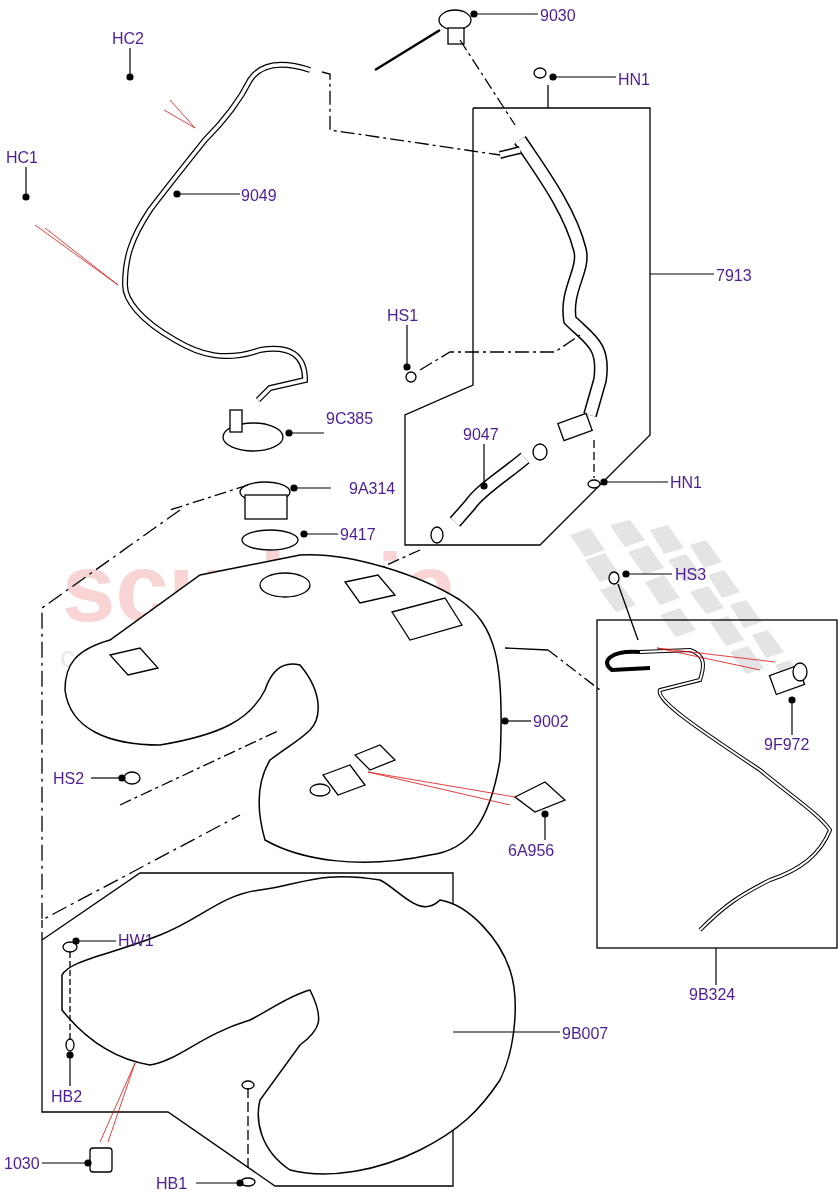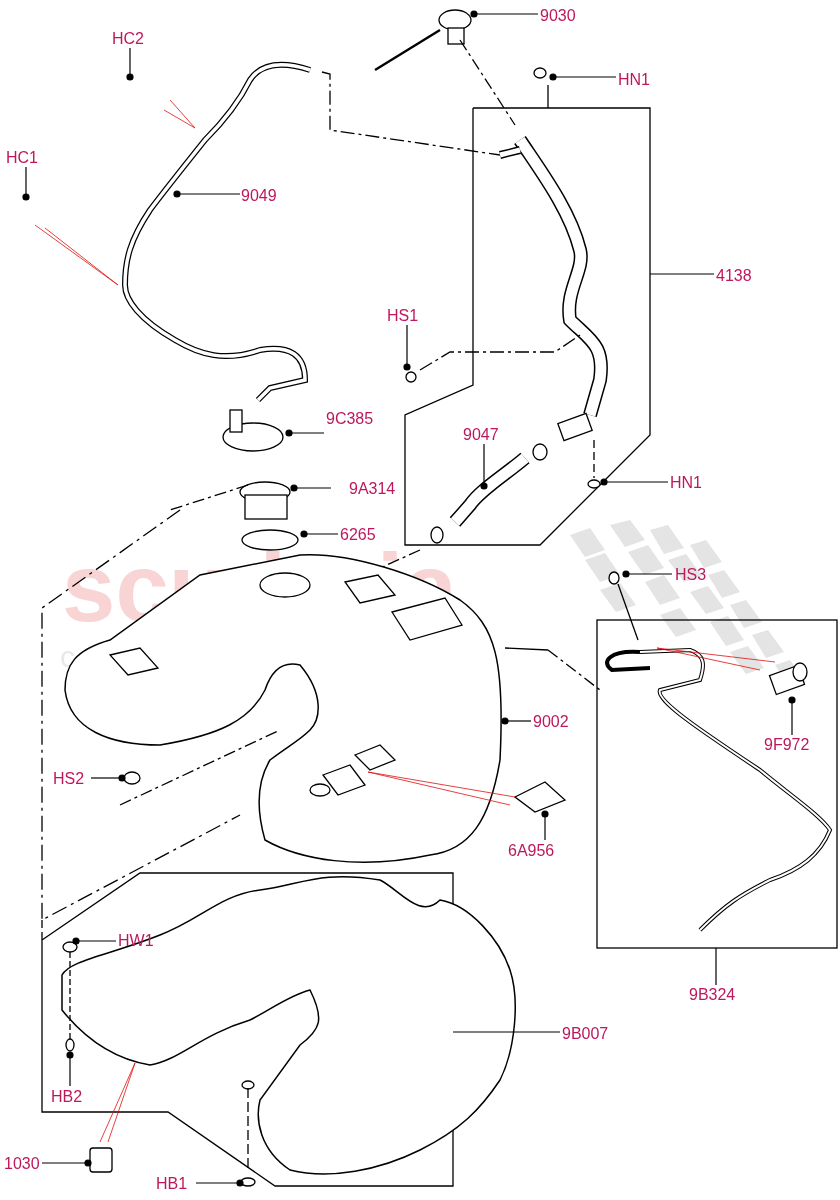--- a/index.html
+++ b/index.html
@@ -1,18 +1,18 @@
 <!DOCTYPE html>
 <html><head>
 <meta charset="utf-8">
 <style>
   html, body { margin: 0; padding: 0; background: #ffffff; }
   body { width: 840px; height: 1200px; position: relative; overflow: hidden; font-family: "Liberation Sans", sans-serif; }
   #diagram { position: absolute; left: 0; top: 0; width: 840px; height: 1200px; }
-  .callout { position: absolute; color: #be185d; font-size: 16px; line-height: 16px; white-space: nowrap; font-family: "Liberation Sans", sans-serif; }
+  .callout { position: absolute; color: #4c1d95; font-size: 16px; line-height: 16px; white-space: nowrap; font-family: "Liberation Sans", sans-serif; }
   .wm-main { position: absolute; left: 62px; top: 540px; font-size: 96px; font-weight: bold; color: #f8d4d4; letter-spacing: 0px; font-family: "Liberation Sans", sans-serif; line-height: 96px; }
   .wm-sub { position: absolute; left: 60px; top: 640px; font-size: 30px; color: #e8e8e8; letter-spacing: 38px; font-family: "Liberation Sans", sans-serif; }
 </style>
 </head>
 <body>
 
 <div id="diagram">
 
   <div class="wm-main">scuderia</div>
   <div class="wm-sub">car parts</div>
@@ -181,27 +181,27 @@
       <line x1="196" y1="1183" x2="240" y2="1183"></line>
         <circle cx="240" cy="1183" r="3"></circle>
     </g>
   </svg>
 
   <div class="callout" style="left:112px;top:31px">HC2</div>
   <div class="callout" style="left:6px;top:150px">HC1</div>
   <div class="callout" style="left:241px;top:188px">9049</div>
   <div class="callout" style="left:540px;top:8px">9030</div>
   <div class="callout" style="left:618px;top:72px">HN1</div>
-  <div class="callout" style="left:716px;top:268px">4138</div>
+  <div class="callout" style="left:716px;top:268px">7913</div>
   <div class="callout" style="left:387px;top:308px">HS1</div>
   <div class="callout" style="left:326px;top:411px">9C385</div>
   <div class="callout" style="left:463px;top:427px">9047</div>
   <div class="callout" style="left:349px;top:481px">9A314</div>
   <div class="callout" style="left:670px;top:475px">HN1</div>
-  <div class="callout" style="left:340px;top:527px">6265</div>
+  <div class="callout" style="left:340px;top:527px">9417</div>
   <div class="callout" style="left:675px;top:567px">HS3</div>
   <div class="callout" style="left:533px;top:714px">9002</div>
   <div class="callout" style="left:764px;top:737px">9F972</div>
   <div class="callout" style="left:53px;top:771px">HS2</div>
   <div class="callout" style="left:508px;top:843px">6A956</div>
   <div class="callout" style="left:118px;top:933px">HW1</div>
   <div class="callout" style="left:689px;top:987px">9B324</div>
   <div class="callout" style="left:562px;top:1026px">9B007</div>
   <div class="callout" style="left:51px;top:1089px">HB2</div>
   <div class="callout" style="left:4px;top:1156px">1030</div>

